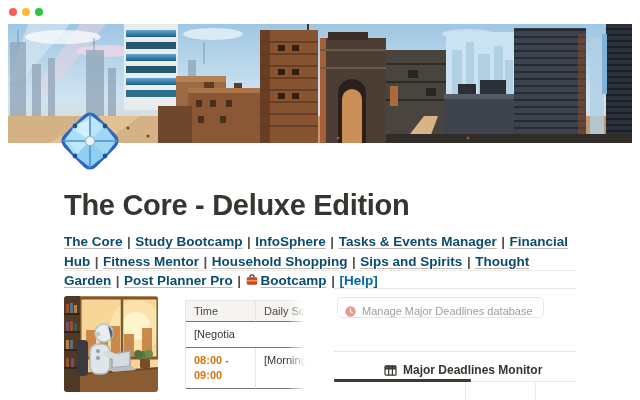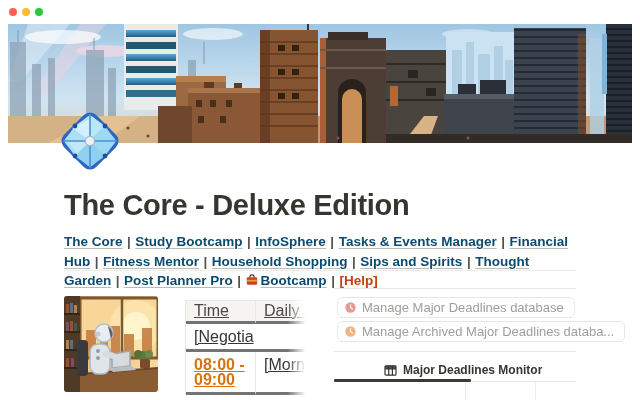--- a/index.html
+++ b/index.html
@@ -18,45 +18,45 @@
   .page-icon{position:absolute;left:59px;top:110px;width:62px;height:62px;}
   
   .title{position:absolute;left:64px;top:189px;margin:0;font-size:29px;line-height:32px;
          font-weight:700;letter-spacing:-.3px;color:#37352F;}
   
   .nav{position:absolute;left:64px;top:232px;width:514px;font-size:13.5px;line-height:19.5px;
        font-weight:600;color:#6F6D66;}
   .nl{color:#0c4a6e;text-decoration:underline;text-decoration-color:#BDBBB4;
       text-underline-offset:2px;text-decoration-thickness:1px;cursor:pointer;}
   .sep{margin:0 4.5px;color:#54524C;font-weight:700;}
-  .nl.help{color:#c2410c;text-decoration:none;}
+  .nl.help{color:#0369a1;text-decoration:none;}
   .emoji-toolbox{display:inline-block;width:12px;height:12px;margin-right:3px;vertical-align:-1px;}
   .nav-divider{position:absolute;left:64px;top:270px;width:512px;height:1px;background:#ECEBE8;}
   
   .robot{position:absolute;left:64px;top:296px;width:94px;height:96px;border-radius:3px;
          overflow:hidden;cursor:pointer;}
   
   .sched{position:absolute;left:185px;top:300px;width:124px;height:100px;overflow:hidden;}
   .sched-inner{width:210px;border-left:1px solid #E6E5E2;border-top:1px solid #E6E5E2;}
   .trow{display:flex;}
-  .tcell{box-sizing:border-box;border-right:1px solid #E9E8E5;border-bottom:3px solid #737373;
-         padding:5px 8px;font-size:16px;line-height:15px;text-decoration:underline;}
+  .tcell{box-sizing:border-box;border-right:1px solid #E9E8E5;border-bottom:1px solid #737373;
+         padding:5px 8px;font-size:11px;line-height:15px;}
   .c-time{width:70px;flex:0 0 70px;}
   .c-act{width:140px;flex:0 0 140px;}
   .thead .tcell{background:#F5F4F1;font-weight:500;color:#4A4943;padding:3px 8px;line-height:14px;}
   .t-time{color:#D9730D;font-weight:700;}
   .t-act{color:#37352F;}
   .sched-fade{position:absolute;right:0;top:0;width:22px;height:100%;
               background:linear-gradient(to right,rgba(255,255,255,0),#fff 85%);pointer-events:none;}
   
   .rdiv{position:absolute;left:334px;width:242px;height:1px;background:#E7E6E3;}
   .rdiv1{top:288px;} .rdiv2{top:351px;}
-  .mbtn{position:absolute;left:337px;display:inline-flex;align-items:center;gap:6px;height:21px;
+  .mbtn{position:absolute;left:337px;display:inline-flex;align-items:flex-end;gap:6px;height:21px;
         box-sizing:border-box;padding:0 10px 0 7px;background:#fff;border:1px solid #E8E7E4;
-        border-radius:5px;font-family:"Liberation Sans",sans-serif;font-size:13px;color:#A09E98;
+        border-radius:5px;font-family:"Liberation Sans",sans-serif;font-size:11px;color:#A09E98;
         cursor:pointer;white-space:nowrap;}
   .mbtn1{top:297px;} .mbtn2{top:321px;}
   .mbtn svg{flex:0 0 auto;}
   .tab{position:absolute;left:337px;top:361px;display:inline-flex;align-items:center;gap:6px;
        height:18px;font-size:12px;font-weight:600;color:#37352F;cursor:pointer;padding-left:47px;}
   .tab-border{position:absolute;left:334px;top:381px;width:242px;height:1px;background:#E9E8E5;}
   .tab-underline{position:absolute;left:334px;top:379px;width:137px;height:3px;background:#3B3A36;
                  border-radius:1px;}
   .vline{position:absolute;top:382px;width:1px;height:18px;background:#EDECEA;}
   .vl1{left:465px;} .vl2{left:535px;}
@@ -317,27 +317,20 @@
   <div class="rdiv rdiv1"></div>
 
   <button class="mbtn mbtn1">
     <svg width="11" height="11" viewBox="0 0 12 12">
       <circle cx="6" cy="6" r="5.6" fill="#E79A93"></circle>
       <path d="M6 3.1 V6 l2 1.5" stroke="#fff" stroke-width="1.3" fill="none" stroke-linecap="round"></path>
     </svg>
     <span>Manage Major Deadlines database</span>
   </button>
 
-  <button class="mbtn mbtn2">
-    <svg width="11" height="11" viewBox="0 0 12 12">
-      <circle cx="6" cy="6" r="5.6" fill="#EFB483"></circle>
-      <path d="M6 3.1 V6 l2 1.5" stroke="#fff" stroke-width="1.3" fill="none" stroke-linecap="round"></path>
-    </svg>
-    <span>Manage Archived Major Deadlines databa...</span>
-  </button>
 
   <div class="rdiv rdiv2"></div>
 
   <div class="tab">
     <svg width="13" height="13" viewBox="0 0 13 13">
       <rect x="1" y="1.8" width="11" height="9.4" rx="1" fill="none" stroke="#37352F" stroke-width="1.2"></rect>
       <line x1="1" y1="4.9" x2="12" y2="4.9" stroke="#37352F" stroke-width="1.2"></line>
       <line x1="4.7" y1="1.8" x2="4.7" y2="11.2" stroke="#37352F" stroke-width="1.2"></line>
       <line x1="8.4" y1="1.8" x2="8.4" y2="11.2" stroke="#37352F" stroke-width="1.2"></line>
       <rect x="1" y="1.8" width="11" height="3.1" fill="#37352F" opacity=".85"></rect>

